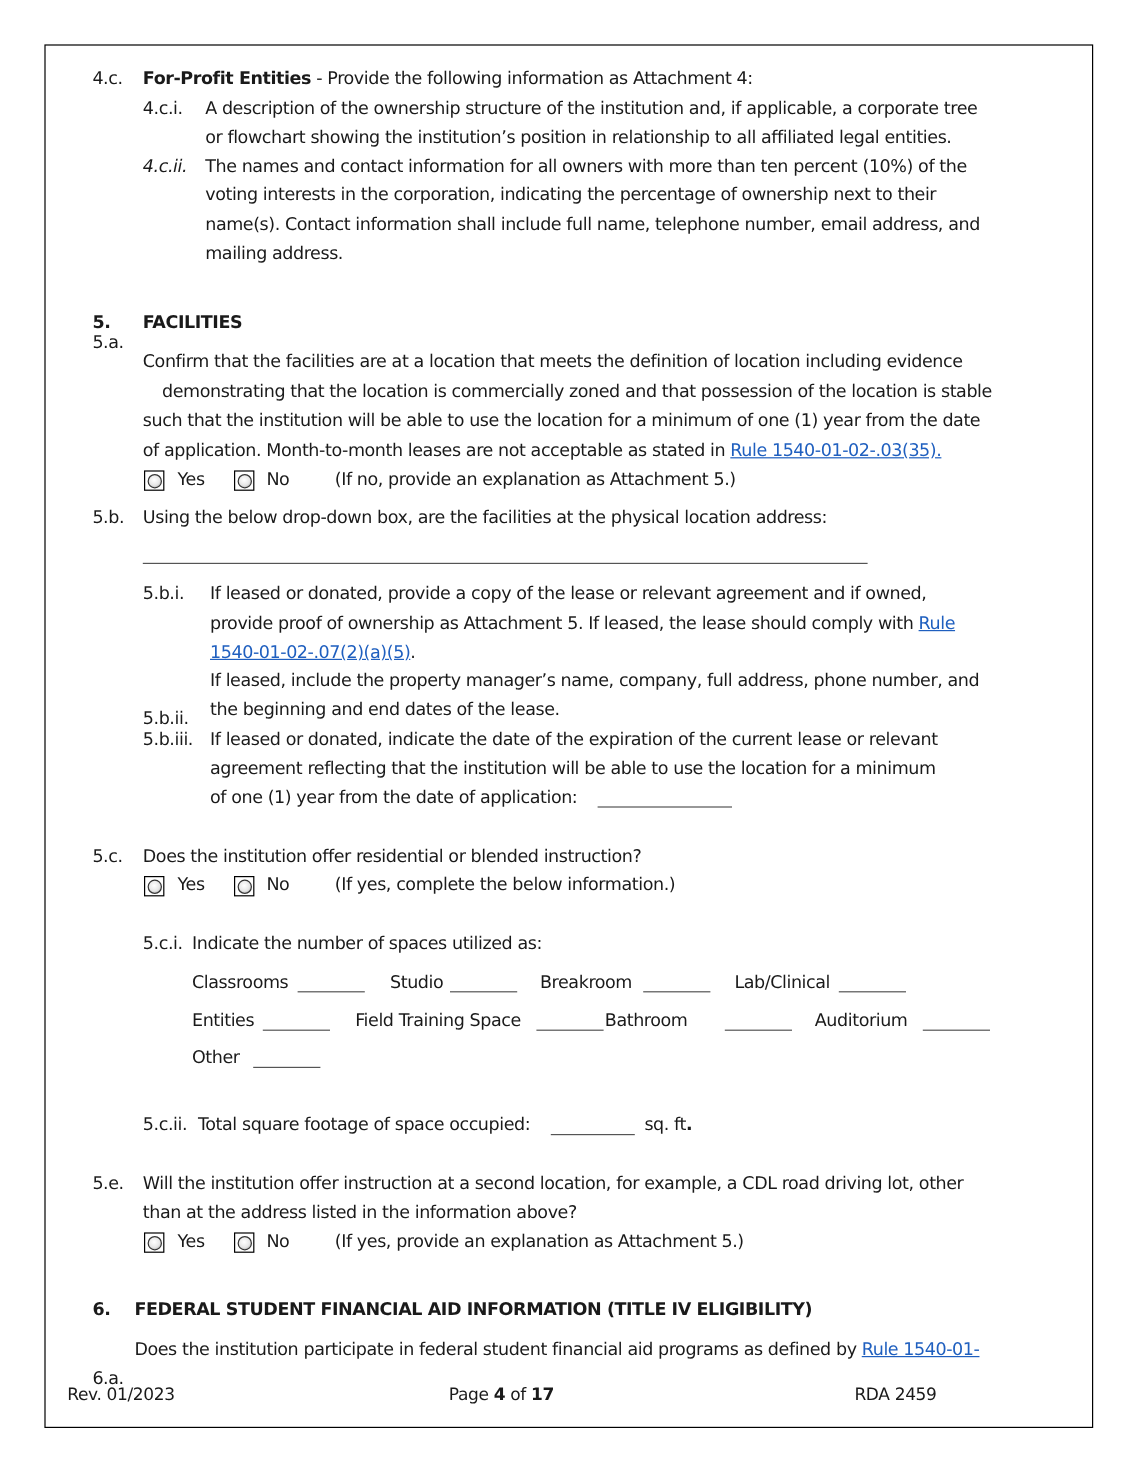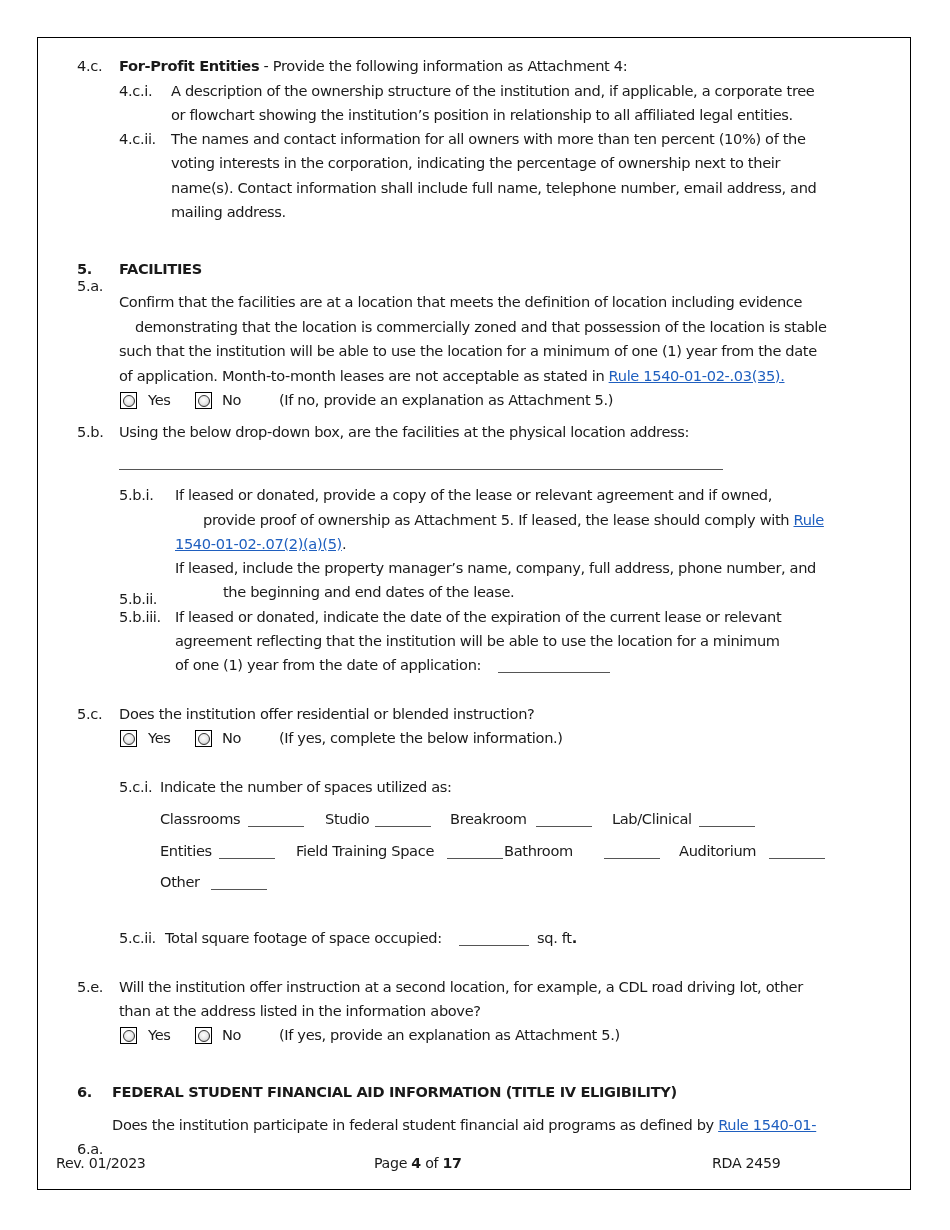--- a/index.html
+++ b/index.html
@@ -24,21 +24,21 @@
 
 <div class="page"></div>
 
 <div class="t" style="left:77px;top:54px;">4.c.</div>
 <div class="t" style="left:119px;top:54px;"><span class="b">For-Profit Entities</span><span> - Provide the following information as Attachment 4:</span></div>
 
 <div class="t" style="left:119px;top:79px;">4.c.i.</div>
 <div class="t" style="left:171px;top:79px;">A description of the ownership structure of the institution and, if applicable, a corporate tree</div>
 <div class="t" style="left:171px;top:103px;">or flowchart showing the institution’s position in relationship to all affiliated legal entities.</div>
 
-<div class="t" style="left:119px;top:127px;">4.c.ii.</div>
+<div class="t" style="left:119px;top:127px;font-style:italic;">4.c.ii.</div>
 <div class="t" style="left:171px;top:127px;">The names and contact information for all owners with more than ten percent (10%) of the</div>
 <div class="t" style="left:171px;top:151px;">voting interests in the corporation, indicating the percentage of ownership next to their</div>
 <div class="t" style="left:171px;top:176px;">name(s). Contact information shall include full name, telephone number, email address, and</div>
 <div class="t" style="left:171px;top:200px;">mailing address.</div>
 
 <div class="t b" style="left:77px;top:257px;">5.</div>
 <div class="t b" style="left:119px;top:257px;">FACILITIES</div>
 
 <div class="t" style="left:77px;top:274px;">5.a.</div>
 <div class="t" style="left:119px;top:290px;">Confirm that the facilities are at a location that meets the definition of location including evidence</div>
@@ -51,26 +51,26 @@
 <div class="radio" style="left:195px;top:392px;"></div>
 <div class="t" style="left:222px;top:388px;">No</div>
 <div class="t" style="left:279px;top:388px;">(If no, provide an explanation as Attachment 5.)</div>
 
 <div class="t" style="left:77px;top:420px;">5.b.</div>
 <div class="t" style="left:119px;top:420px;">Using the below drop-down box, are the facilities at the physical location address:</div>
 <div class="line" style="left:119px;top:469px;width:604px;"></div>
 
 <div class="t" style="left:119px;top:483px;">5.b.i.</div>
 <div class="t" style="left:175px;top:483px;">If leased or donated, provide a copy of the lease or relevant agreement and if owned,</div>
-<div class="t" style="left:175px;top:508px;margin-left:28px;"><span>provide proof of ownership as Attachment 5. If leased, the lease should comply with </span><span class="link">Rule</span></div>
+<div class="t" style="left:175px;top:508px;"><span>provide proof of ownership as Attachment 5. If leased, the lease should comply with </span><span class="link">Rule</span></div>
 <div class="t" style="left:175px;top:532px;"><span class="link">1540-01-02-.07(2)(a)(5)</span><span>.</span></div>
 
 <div class="t" style="left:119px;top:556px;margin-top:31px;">5.b.ii.</div>
 <div class="t" style="left:175px;top:556px;">If leased, include the property manager’s name, company, full address, phone number, and</div>
-<div class="t" style="left:175px;top:580px;margin-left:48px;">the beginning and end dates of the lease.</div>
+<div class="t" style="left:175px;top:580px;">the beginning and end dates of the lease.</div>
 
 <div class="t" style="left:119px;top:605px;">5.b.iii.</div>
 <div class="t" style="left:175px;top:605px;">If leased or donated, indicate the date of the expiration of the current lease or relevant</div>
 <div class="t" style="left:175px;top:629px;">agreement reflecting that the institution will be able to use the location for a minimum</div>
 <div class="t" style="left:175px;top:653px;">of one (1) year from the date of application:</div>
 <div class="line" style="left:498px;top:672px;width:112px;"></div>
 
 <div class="t" style="left:77px;top:702px;">5.c.</div>
 <div class="t" style="left:119px;top:702px;">Does the institution offer residential or blended instruction?</div>
 

